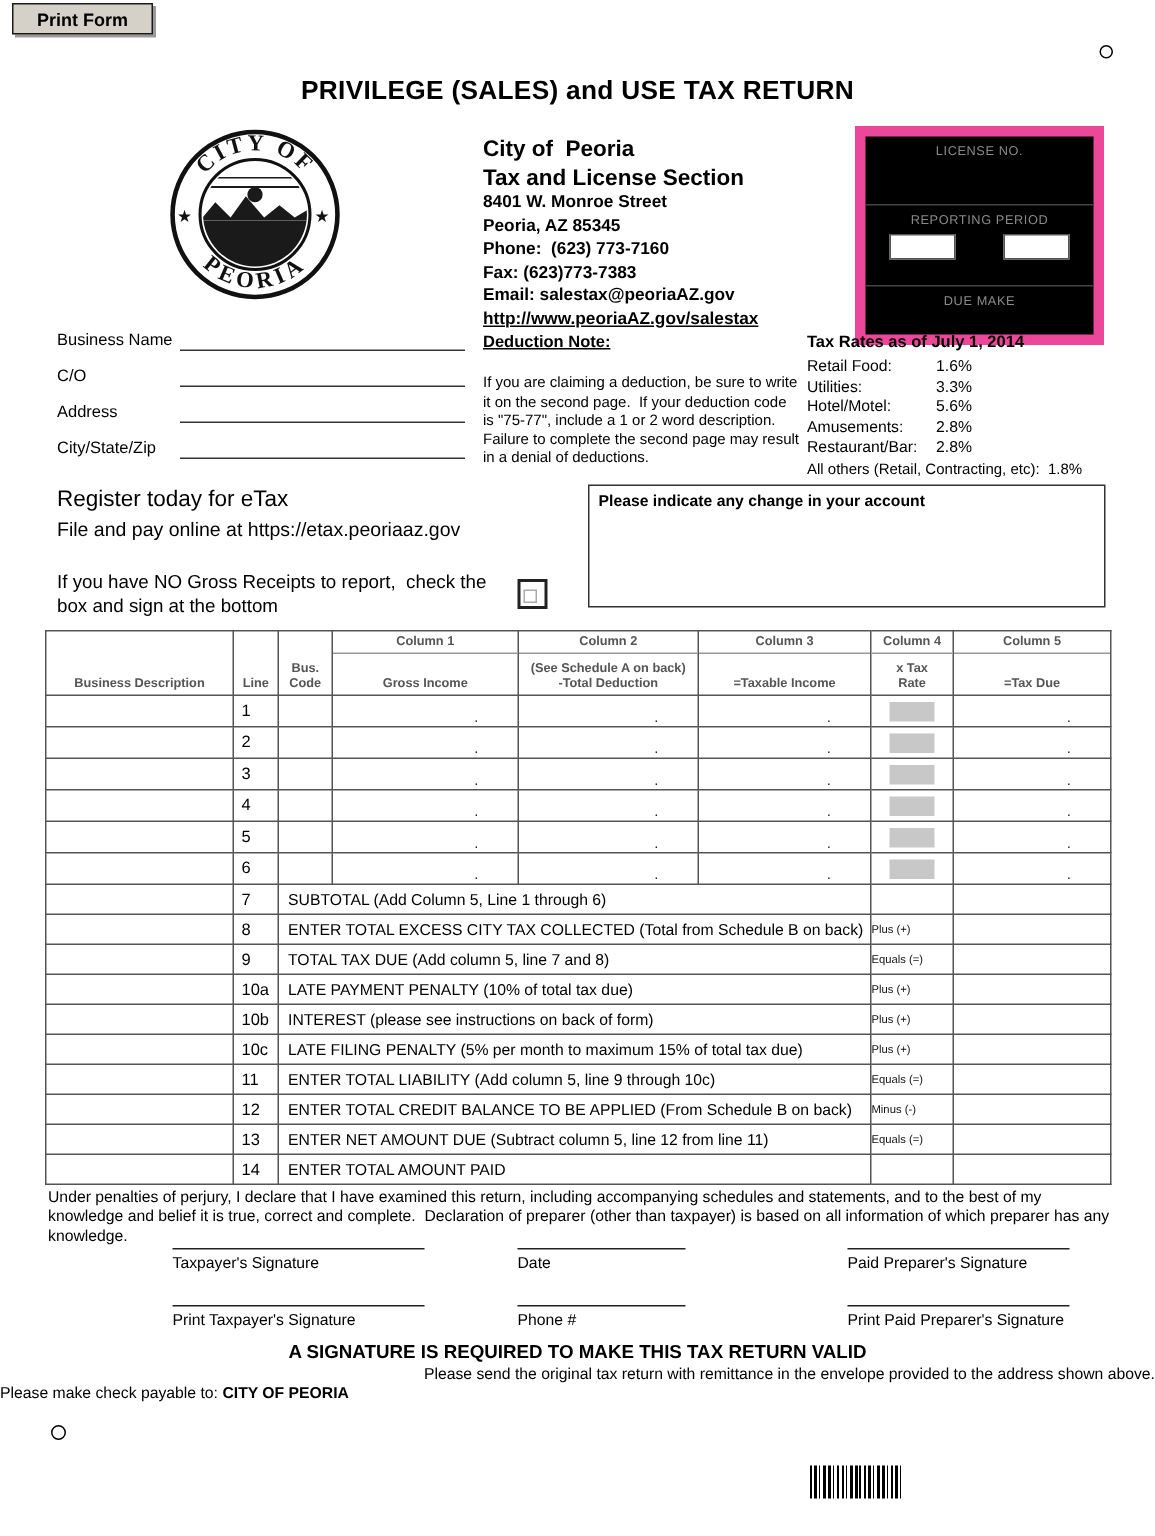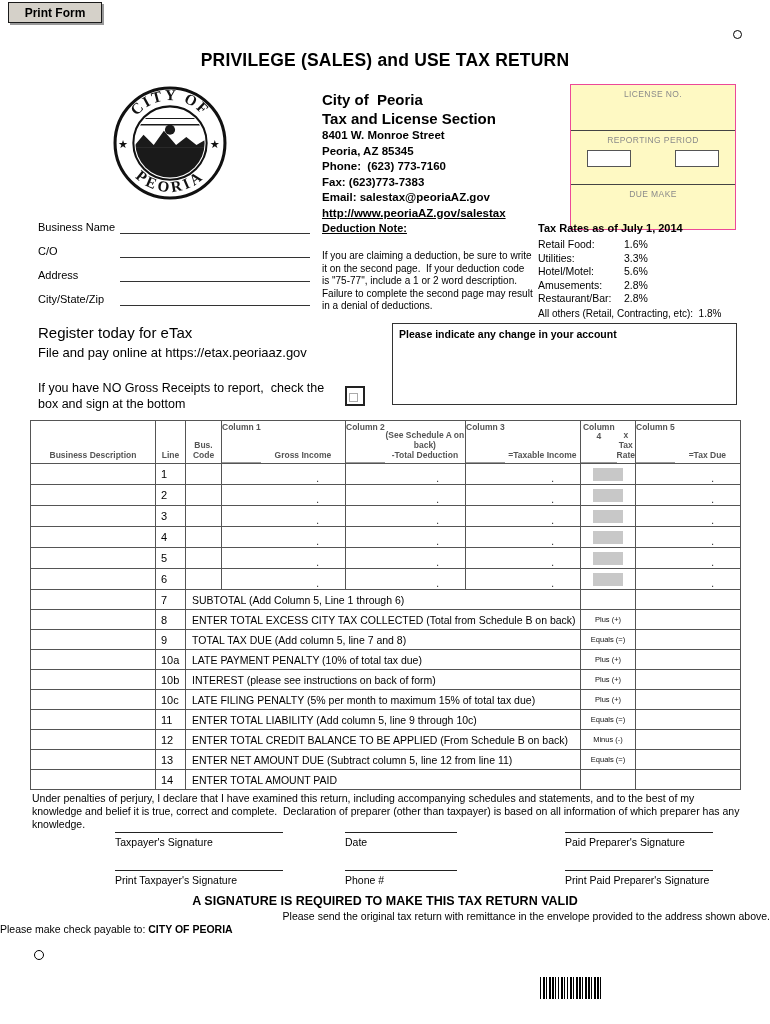--- a/index.html
+++ b/index.html
@@ -17,21 +17,21 @@
   .title{position:absolute;left:0;right:0;top:50px;text-align:center;font-size:17.5px;font-weight:bold;letter-spacing:.2px}
 
   .logo{position:absolute;left:113px;top:86px}
   .logo text{font-family:"Liberation Serif","DejaVu Serif",serif;fill:#111}
 
   .org{position:absolute;left:322px;top:90px}
   .org-big{font-size:15px;font-weight:bold;line-height:19px;white-space:pre-wrap}
   .org-line{font-size:11.5px;font-weight:bold;line-height:15.5px;white-space:pre-wrap}
   .org-web{font-size:11.5px;font-weight:bold;line-height:15.5px;text-decoration:underline}
 
-  .license-box{position:absolute;left:570px;top:84px;width:166px;height:146px;border:1px solid #ec4899;background:#fef9c3}
+  .license-box{position:absolute;left:570px;top:84px;width:166px;height:146px;border:7px solid #ec4899;background:#000000}
   .lb-sec{border-top:1px solid #444;position:relative}
   .lb-sec:first-child{border-top:none}
   .lb-1{height:45px}.lb-2{height:54px}.lb-3{height:45px}
   .lb-label{font-size:8.5px;color:#8a8a8a;text-align:center;padding-top:4px;letter-spacing:.4px}
   .lb-boxes{display:flex;justify-content:space-between;padding:5px 16px 0}
   .lb-input{width:44px;height:17px;border:1px solid #555;background:#fff}
 
   .bf-label{position:absolute;left:38px;font-size:11px}
   .bf-line{position:absolute;left:120px;width:190px;border-bottom:1px solid #333;height:14px}
 
@@ -50,32 +50,32 @@
 
   .change-box{position:absolute;left:392px;top:323px;width:345px;height:82px;border:1px solid #333}
   .change-label{font-size:10.5px;font-weight:bold;padding:4px 0 0 6px}
 
   .nogross{position:absolute;left:38px;top:381px;width:300px;font-size:12.5px;line-height:15.5px;white-space:pre-wrap}
   .nogross-check{position:absolute;left:345px;top:386px;width:20px;height:20px;border:2px solid #222;background:#fff;cursor:pointer}
   .check-inner{position:absolute;left:2px;bottom:2px;width:9px;height:9px;border:1px solid #aaa}
 
   .grid{position:absolute;left:30px;top:420px;width:710px;border-collapse:collapse;table-layout:fixed;border:1.5px solid #222;background:#fff}
   .grid th,.grid td{border:1px solid #555;padding:0;vertical-align:middle}
-  .hwrap{display:flex;flex-direction:row;height:42px}
+  .hwrap{display:flex;flex-direction:column;height:42px}
   .ct{font-size:8.5px;color:#555;text-align:center;padding:2px 0 3px;border-bottom:1px solid #999;line-height:9px}
   .hbody{flex:1;display:flex;flex-direction:column;justify-content:flex-end;align-items:center;padding-bottom:3px;font-size:8.5px;color:#555;line-height:10px;text-align:center}
   .drow{height:21px}
   .srow{height:20px}
   .c-line{font-size:11px;padding-left:5px !important;text-align:left}
   .c-money{position:relative}
   .dmark{position:absolute;right:26px;bottom:0;font-size:10px;color:#222;line-height:10px}
   .c-rate{text-align:center}
   .rate-box{width:30px;height:13px;background:#c8c8c8;margin:0 auto}
   .c-desc{font-size:10.5px;padding-left:6px !important;text-align:left;white-space:nowrap;overflow:hidden}
-  .c-op{font-size:7.5px;text-align:center;color:#111}
+  .c-op{font-size:7.5px;text-align:left;color:#111}
 
   .decl{position:absolute;left:32px;top:792px;width:708px;font-size:10.5px;line-height:12.8px;white-space:pre-wrap}
 
   .sig-line{position:absolute;border-bottom:1.3px solid #222;height:0}
   .sig-label{position:absolute;font-size:10.5px}
 
   .f-valid{position:absolute;left:0;right:0;top:894px;text-align:center;font-size:12.5px;font-weight:bold}
   .f-send{position:absolute;left:0;right:0;top:910px;text-align:right;font-size:10.5px}
   .f-pay{position:absolute;left:0;right:0;top:923px;font-size:10.5px}
   .f-pay .pay-name{font-weight:bold}

